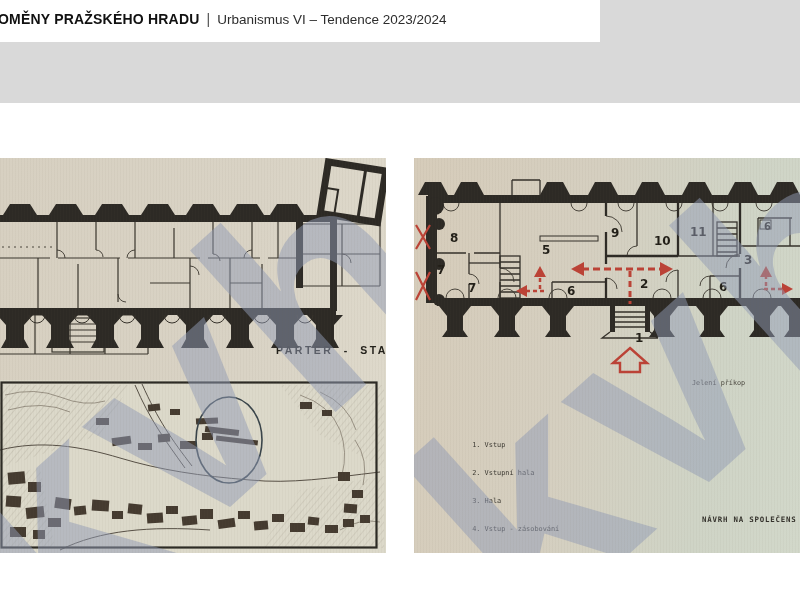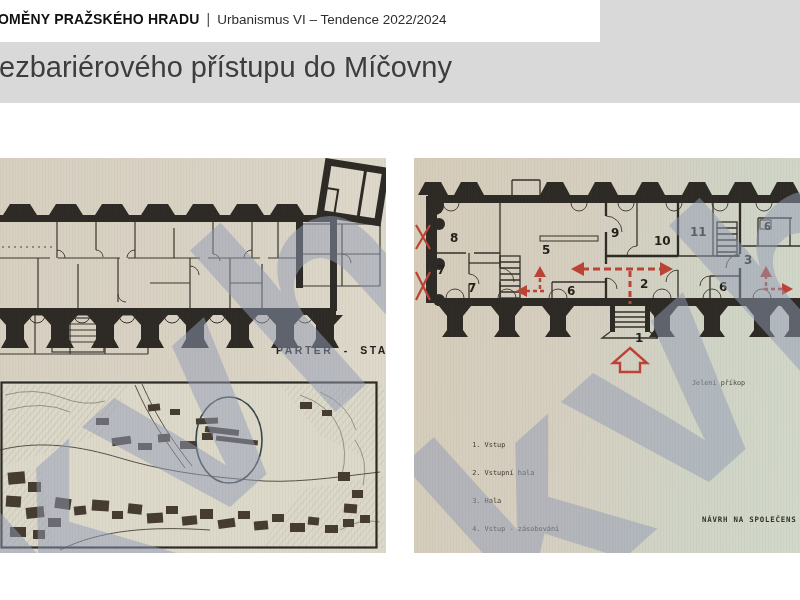--- a/index.html
+++ b/index.html
@@ -42,24 +42,23 @@
 </style>
 </head>
 <body>
 
 <div class="slide">
 
   <div class="gray-band"></div>
   <div class="white-box"></div>
 
   <div class="header-line">
-    <span class="header-bold">OMĚNY PRAŽSKÉHO HRADU</span><span class="header-sep">|</span><span class="header-rest">Urbanismus VI – Tendence 2022/2024</span>
+    <span class="header-bold">OMĚNY PRAŽSKÉHO HRADU</span><span class="header-sep">|</span><span class="header-rest">Urbanismus VI – Tendence 2023/2024</span>
   </div>
 
-  <div class="slide-title">ezbariérového přístupu do Míčovny</div>
 
   <div class="figure fig-left">
     <div class="plan-area">
       <svg width="386" height="222" viewBox="0 0 386 222">
 
         <g stroke="#3a362e" stroke-width="1.2" fill="none">
           <path d="M0,100 H50 M58,100 H120 M128,100 H200 M208,100 H260 M268,100 H300"></path>
           <path d="M57,64 V100 M96,64 V92 M135,64 V100 M174,70 V100 M213,64 V96 M252,64 V100 M278,64 V100"></path>
           <path d="M38,100 V150 M78,106 V150 M118,100 V144 M190,100 V150 M230,100 V150 M262,106 V150"></path>
           <path d="M150,125 H190 M230,125 H262"></path>

